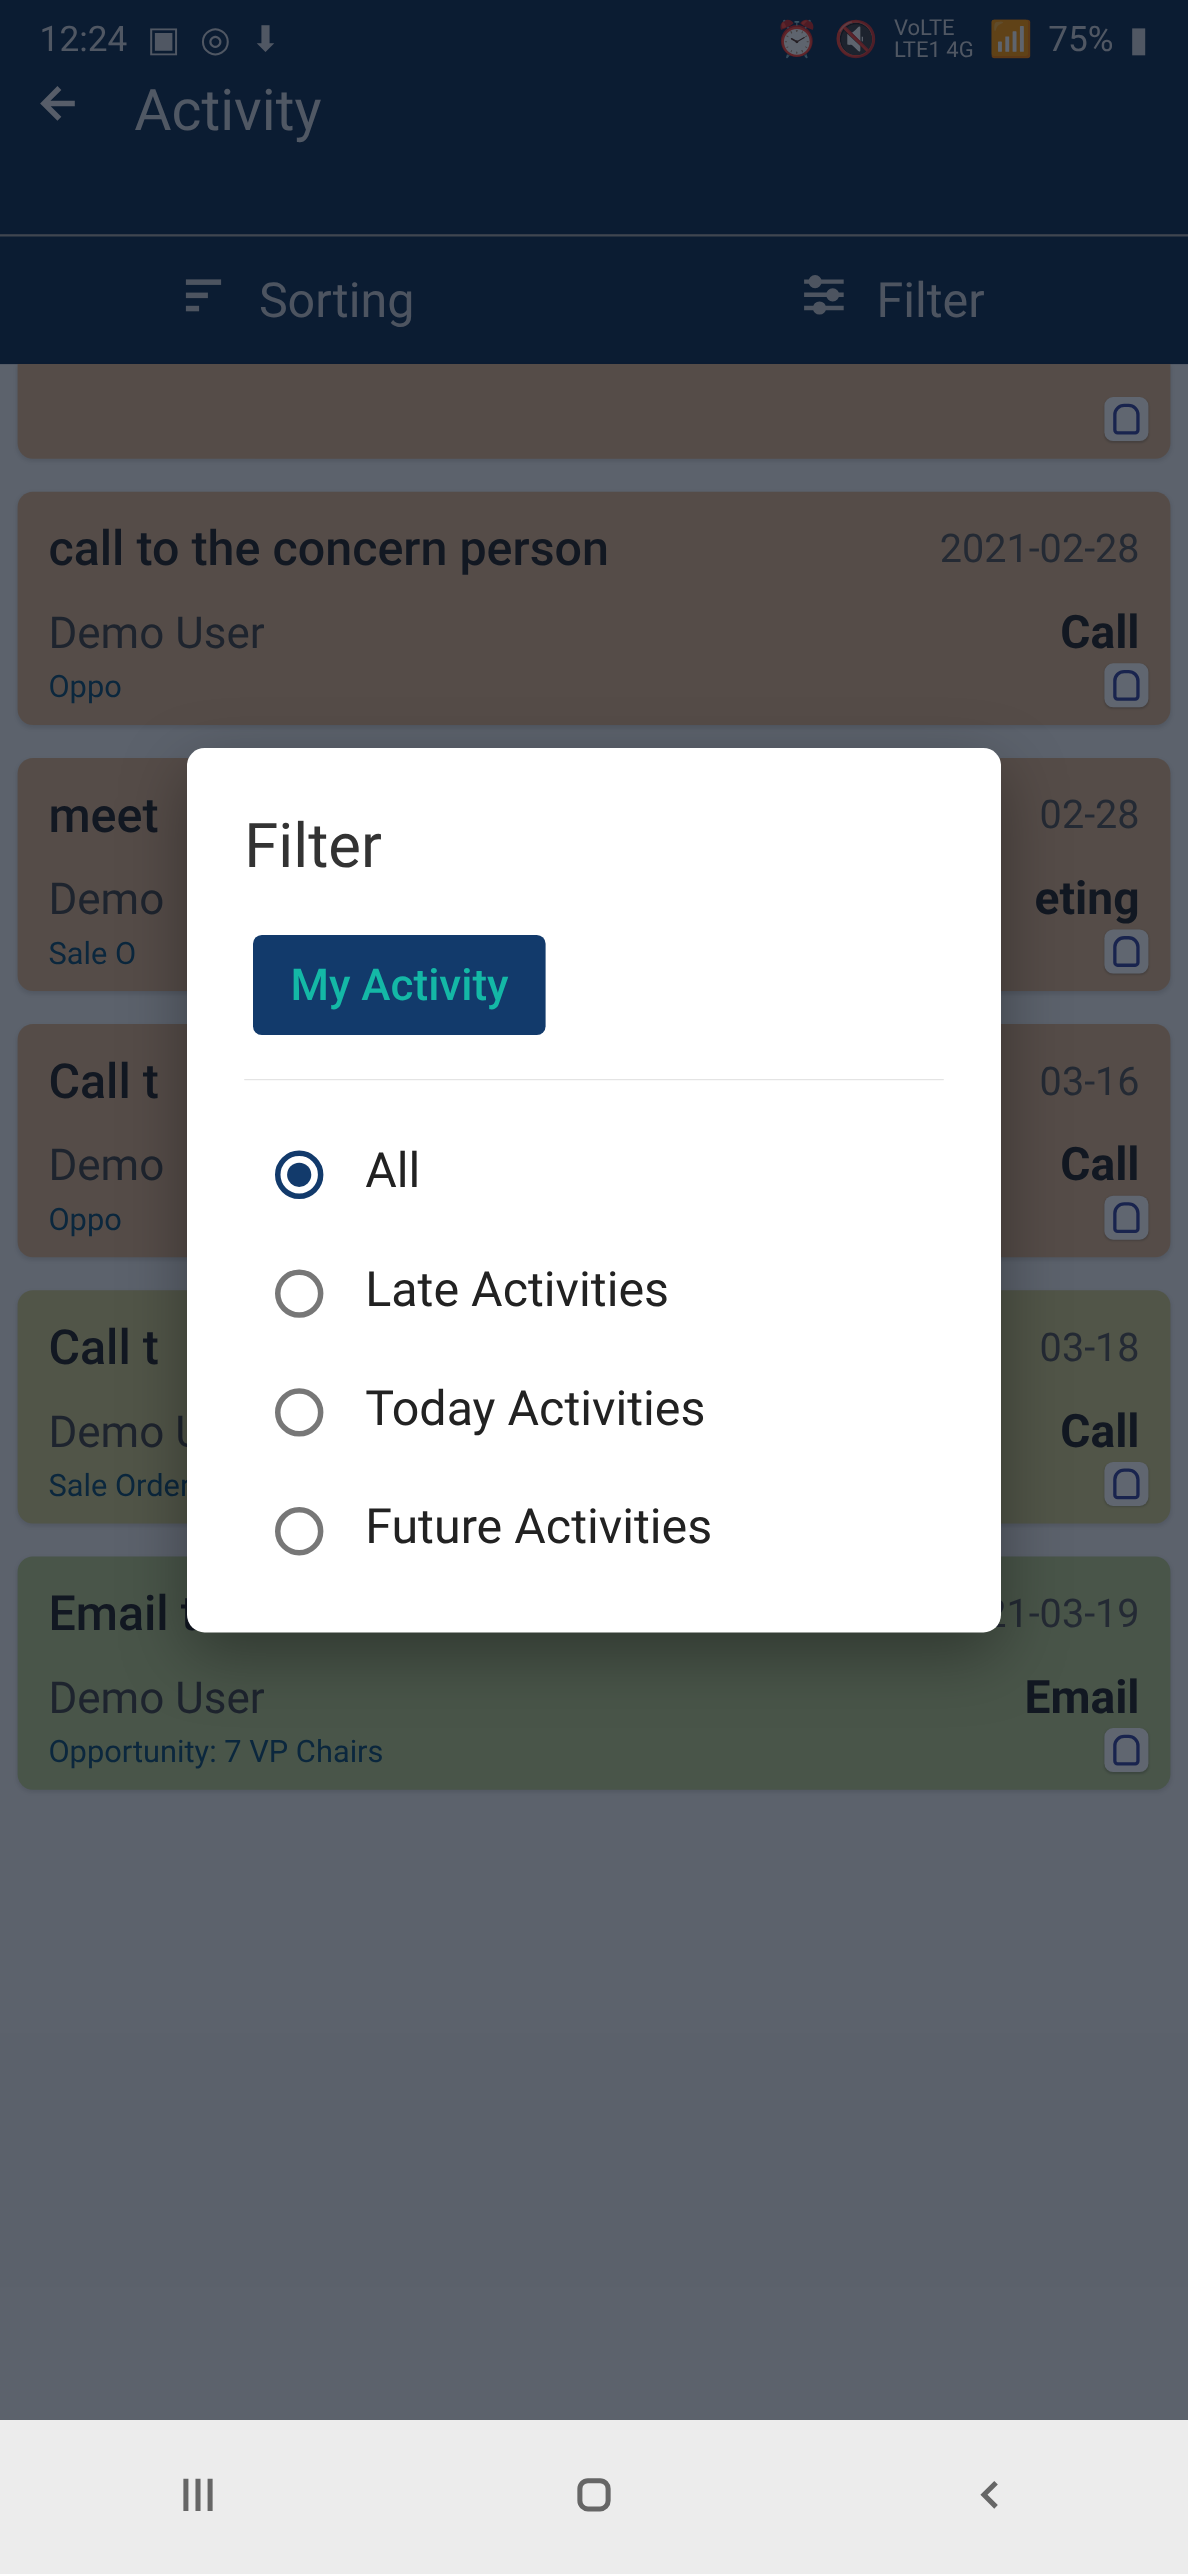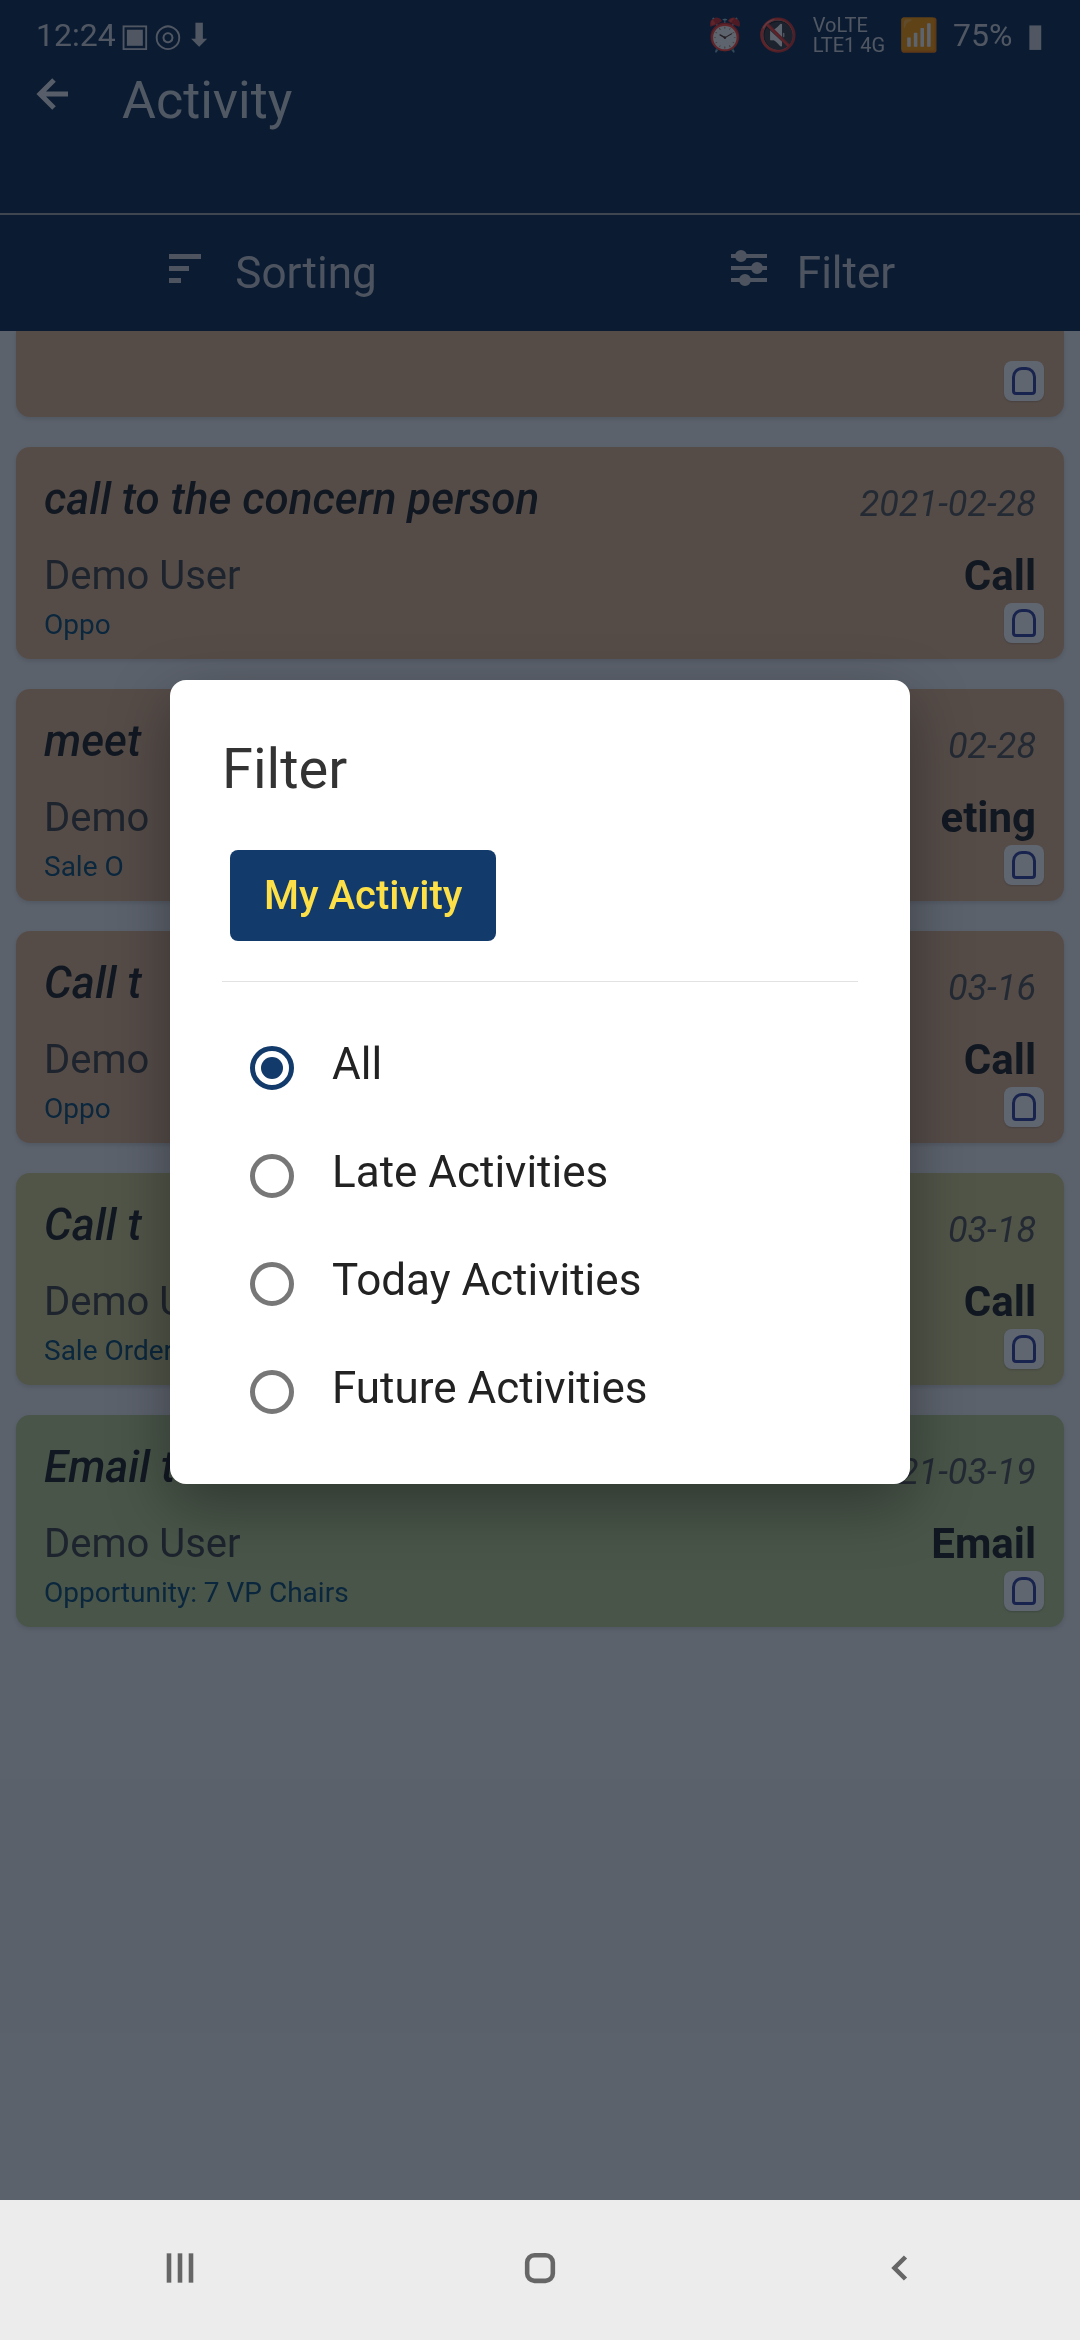--- a/index.html
+++ b/index.html
@@ -1,37 +1,37 @@
 <!DOCTYPE html>
 <html><head>
 <meta charset="utf-8">
 <style>
   * { box-sizing: border-box; margin: 0; padding: 0; }
   html, body { width: 1080px; height: 2340px; font-family: -apple-system, BlinkMacSystemFont, "Segoe UI", Roboto, sans-serif; overflow: hidden; }
   body { position: relative; background: #f2f2f2; }
 
   
   .status-bar { height: 70px; background: #0d2b4d; color: #d0d4da; display: flex; align-items: center; justify-content: space-between; padding: 0 36px; font-size: 32px; }
-  .status-left { display: flex; align-items: flex-start; gap: 4px; }
+  .status-left { display: flex; align-items: flex-start; gap: 18px; }
   .status-right { display: flex; align-items: center; gap: 14px; }
 
   
   .header { background: #0d2b4d; height: 143px; display: flex; align-items: flex-start; padding: 0 30px; gap: 44px; }
   .back-arrow { color: #e4e6ea; }
   .header-title { color: #d2d6dc; font-size: 52px; font-weight: 400; }
 
   
   .toolbar { background: #0d2b4d; height: 118px; border-top: 2px solid #a3a3a3; display: flex; }
   .toolbar-btn { flex: 1; display: flex; align-items: center; justify-content: center; gap: 24px; color: #c8ccd2; font-size: 44px; }
   .tool-icon { width: 48px; height: 48px; }
 
   
   .list { padding: 0 16px; }
   .card { border-radius: 14px; margin-top: 30px; padding: 26px 28px 18px 28px; position: relative; box-shadow: 0 2px 4px rgba(0,0,0,0.12); }
-  .card-top { display: flex; justify-content: space-between; align-items: flex-end; font-style: italic; }
+  .card-top { display: flex; justify-content: space-between; align-items: center; }
   .card-title { font-size: 44px; color: #222; font-weight: 500; }
   .card-date { font-size: 36px; color: #555; }
   .card-row { display: flex; justify-content: space-between; align-items: center; margin-top: 26px; }
   .card-user { font-size: 40px; color: #444; }
   .card-type { font-size: 42px; color: #222; font-weight: 700; }
   .card-sub { font-size: 28px; color: #0c4a6e; margin-top: 8px; }
   .card-badge { position: absolute; right: 20px; bottom: 16px; width: 40px; height: 40px; border-radius: 8px; background: #fff; display: flex; align-items: center; justify-content: center; box-shadow: 0 1px 2px rgba(0,0,0,0.2); }
   .badge-inner { width: 24px; height: 28px; border: 3px solid #35439e; border-radius: 10px 10px 4px 4px; }
 
   .card.overdue { background: #e0b68d; }
@@ -40,21 +40,21 @@
 
   .card.partial-top { margin-top: 0; border-top-left-radius: 0; border-top-right-radius: 0; padding-top: 0; height: 86px; }
   .card.partial-top .card-badge { bottom: 16px; }
 
   
   .overlay { position: absolute; inset: 0; background: rgba(10, 20, 35, 0.65); display: flex; align-items: flex-start; justify-content: center; }
   .dialog { margin-top: 680px; width: 740px; background: #fff; border-radius: 16px; padding: 56px 52px 70px 52px; box-shadow: 0 20px 60px rgba(0,0,0,0.35); }
   .dialog-title { font-size: 56px; color: #333; font-weight: 400; margin-bottom: 48px; }
   .tab-row { display: flex; gap: 42px; padding-bottom: 40px; border-bottom: 1px solid #e2e2e2; margin-bottom: 56px; padding-left: 8px;}
   .tab { padding: 22px 34px; border-radius: 8px; font-size: 40px; font-weight: 500; }
-  .tab.active { background: #123a6b; color: #fde047; }
+  .tab.active { background: #123a6b; color: #14b8a6; }
   .tab.inactive { background: #e9e9e9; color: #555; box-shadow: 0 2px 2px rgba(0,0,0,0.08); }
   .radio-list { display: flex; flex-direction: column; gap: 56px; padding-left: 28px; }
   .radio-item { display: flex; align-items: flex-end; gap: 38px; }
   .radio-outer { width: 44px; height: 44px; border: 5px solid #777; border-radius: 50%; display: flex; align-items: center; justify-content: center; }
   .radio-outer.selected { border-color: #123a6b; }
   .radio-inner { width: 22px; height: 22px; background: #123a6b; border-radius: 50%; }
   .radio-label { font-size: 44px; color: #222; }
 
   
   .navbar { position: absolute; bottom: 0; left: 0; right: 0; height: 140px; background: #ececec; display: flex; align-items: center; justify-content: space-around; }

